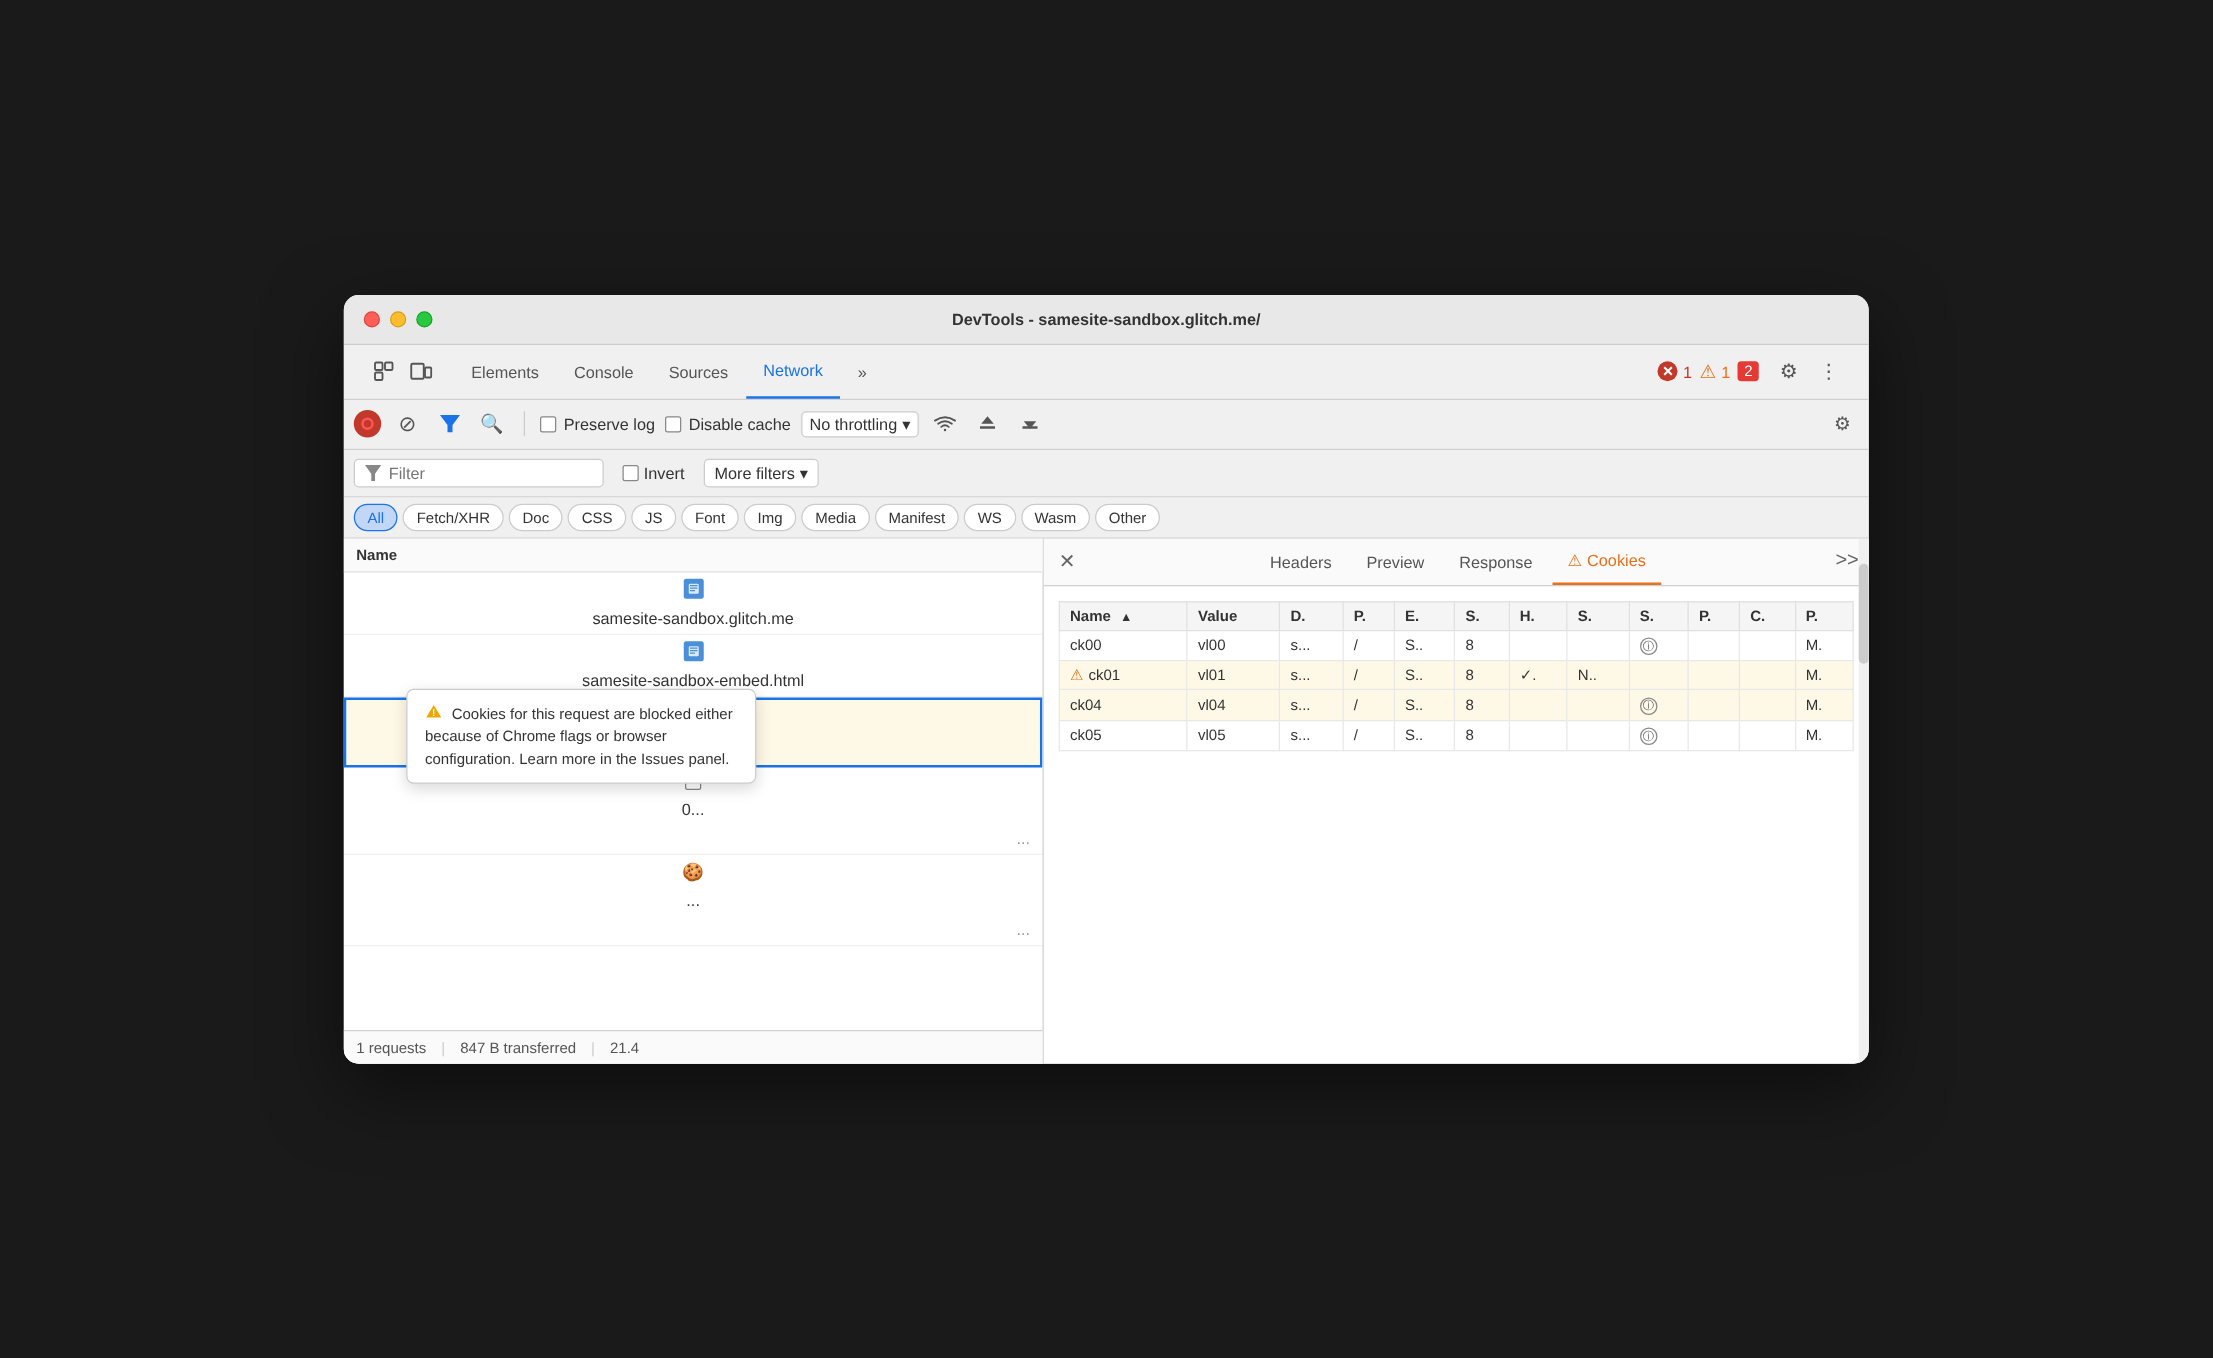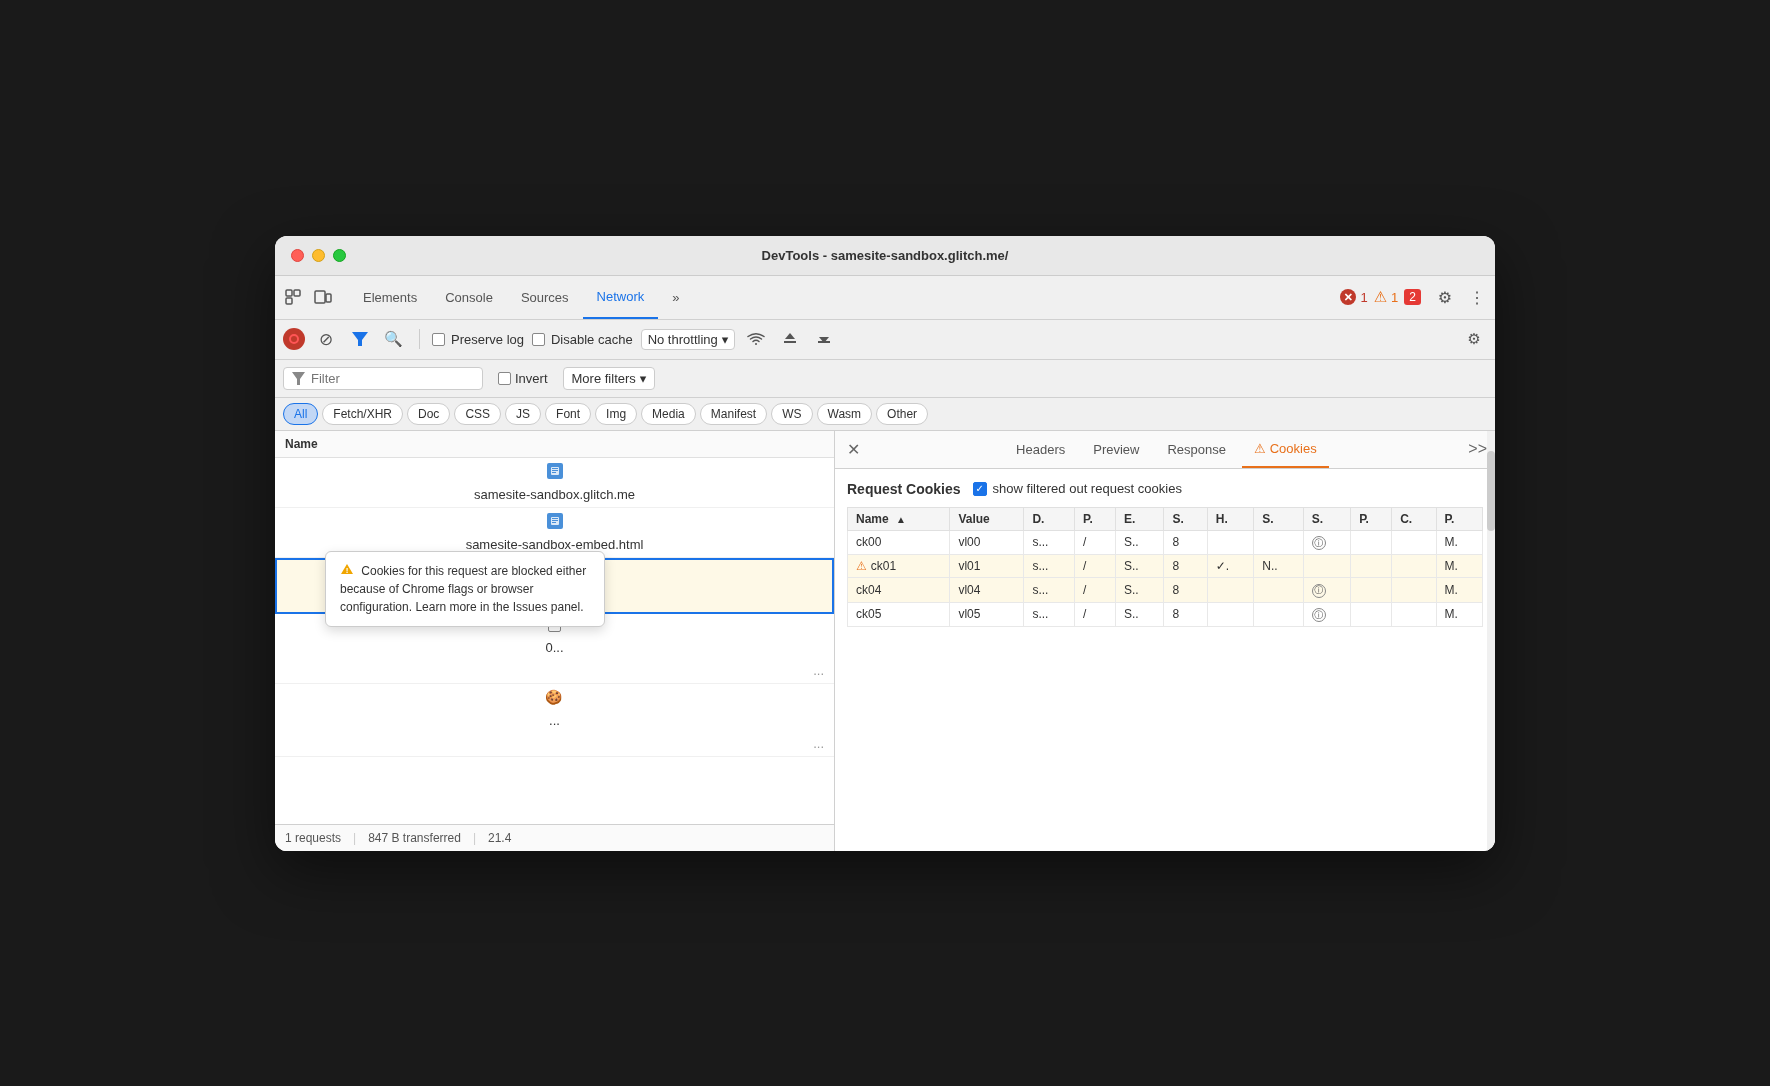--- a/index.html
+++ b/index.html
@@ -45,21 +45,21 @@
       position: absolute;
       left: 50%;
       transform: translateX(-50%);
       font-size: 13px;
       font-weight: 600;
       color: #333;
     }
     .toolbar {
       background: #f0f0f0;
       border-bottom: 1px solid #d0d0d0;
-      padding: 0 4px;
+      padding: 0 18px;
       display: flex;
       align-items: center;
       height: 44px;
       gap: 4px;
     }
     .tab-bar {
       display: flex;
       align-items: center;
       flex: 1;
       height: 100%;
@@ -622,27 +622,20 @@
           <div class="panel-tab">Response</div>
           <div class="panel-tab active">
             <span style="color:#e8701a;margin-right:4px;">⚠</span>
             <span>Cookies</span>
           </div>
           <div class="panel-more">&gt;&gt;</div>
         </div>
 
         <div class="cookies-panel">
 
-          <div class="req-cookies-header">
-            <span class="req-cookies-title">Request Cookies</span>
-            <label class="show-filtered-cb">
-              <div class="cb-checked">✓</div>
-              <span>show filtered out request cookies</span>
-            </label>
-          </div>
 
           <table class="cookies-table">
             <thead>
               <tr>
                 <th>Name <span class="sort-arrow">▲</span></th>
                 <th>Value</th>
                 <th>D.</th>
                 <th>P.</th>
                 <th>E.</th>
                 <th>S.</th>

